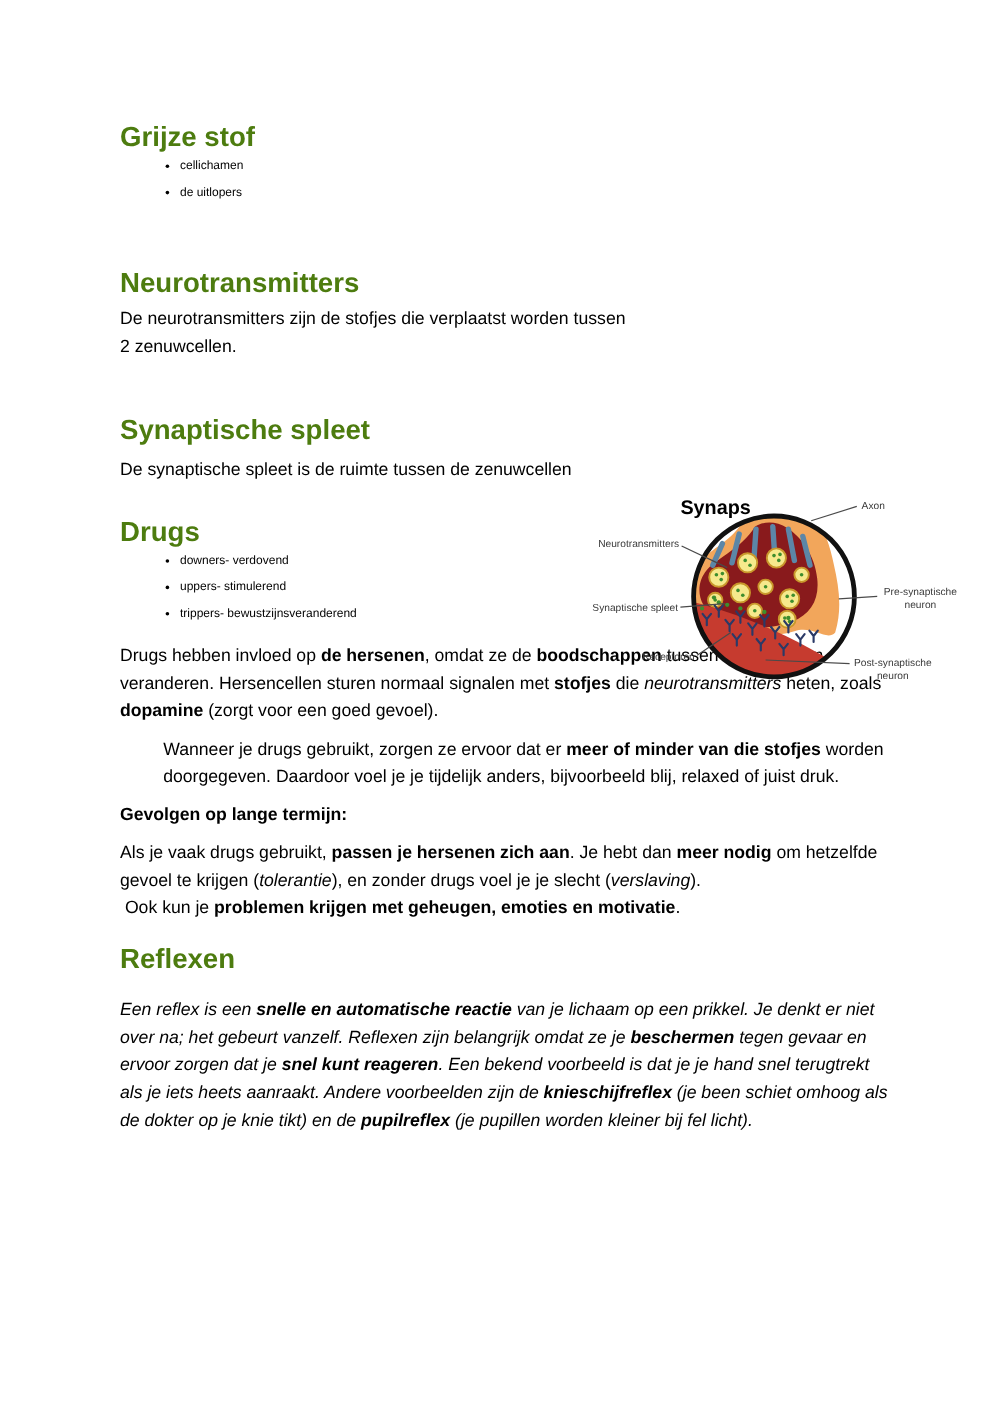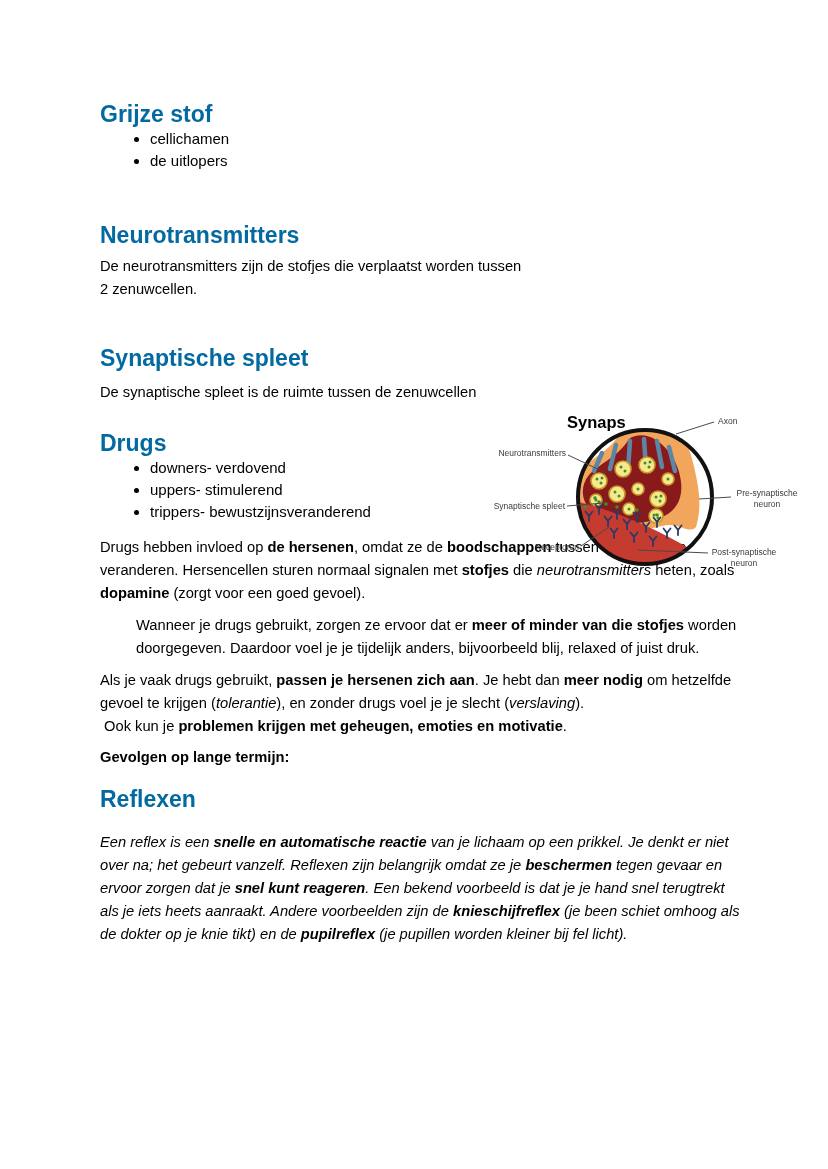--- a/index.html
+++ b/index.html
@@ -3,24 +3,24 @@
 <meta charset="utf-8">
 <style>
   * { margin:0; padding:0; box-sizing:border-box; }
   html,body { background:#ffffff; }
   .page {
     position:relative; width:828px; height:1169px; background:#ffffff;
     font-family:"Liberation Sans","DejaVu Sans",sans-serif; color:#000000;
     overflow:hidden;
   }
   .content { position:absolute; left:100px; top:0; width:640px; }
-  h2.doc-h { font-size:23px; line-height:28px; font-weight:700; color:#0369a1; }
+  h2.doc-h { font-size:23px; line-height:28px; font-weight:700; color:#4d7c0f; }
   p.doc-p { font-size:14.7px; line-height:23px; white-space:pre-wrap; }
   ul.doc-ul { margin:0; padding-left:50px; list-style:disc; }
-  ul.doc-ul li { font-size:15px; line-height:22px; }
+  ul.doc-ul li { font-size:10px; line-height:22px; }
   .b { font-weight:700; }
   .i { font-style:italic; }
   .mt-grijze { margin-top:100px; }
   .mt-grijze-ul { margin-top:8px; }
   .mt-witte { margin-top:44px; }
   .mt-witte-ul { margin-top:8px; }
   .mt-neuro { margin-top:49px; }
   .mt-neuro-p { margin-top:6px; }
   .mt-synap { margin-top:43px; }
   .mt-synap-p { margin-top:9px; }
@@ -61,23 +61,23 @@
 
     <h2 class="doc-h mt-drugs">Drugs</h2>
     <ul class="doc-ul mt-drugs-ul">
       <li>downers- verdovend</li>
       <li>uppers- stimulerend</li>
       <li>trippers- bewustzijnsveranderend</li>
     </ul>
 
     <p class="doc-p mt-p1"><span>Drugs hebben invloed op </span><span class="b">de hersenen</span><span>, omdat ze de </span><span class="b">boodschappen</span><span> tussen hersencellen veranderen. Hersencellen sturen normaal signalen met </span><span class="b">stofjes</span><span> die </span><span class="i">neurotransmitters</span><span> heten, zoals </span><span class="b">dopamine</span><span> (zorgt voor een goed gevoel).</span></p>
     <p class="doc-p mt-p2"><span>Wanneer je drugs gebruikt, zorgen ze ervoor dat er </span><span class="b">meer of minder van die stofjes</span><span> worden doorgegeven. Daardoor voel je je tijdelijk anders, bijvoorbeeld blij, relaxed of juist druk.</span></p>
+    <p class="doc-p mt-sub"><span class="b">Gevolgen op lange termijn:</span></p>
     <p class="doc-p mt-p3"><span>Als je vaak drugs gebruikt, </span><span class="b">passen je hersenen zich aan</span><span>. Je hebt dan </span><span class="b">meer nodig</span><span> om hetzelfde gevoel te krijgen (</span><span class="i">tolerantie</span><span>), en zonder drugs voel je je slecht (</span><span class="i">verslaving</span><span>).
  Ook kun je </span><span class="b">problemen krijgen met geheugen, emoties en motivatie</span><span>.</span></p>
-    <p class="doc-p mt-sub"><span class="b">Gevolgen op lange termijn:</span></p>
 
     <h2 class="doc-h mt-reflex">Reflexen</h2>
     <p class="doc-p mt-reflexp"><span>Een reflex is een </span><span class="b">snelle en automatische reactie</span><span> van je lichaam op een prikkel. Je denkt er niet over na; het gebeurt vanzelf. Reflexen zijn belangrijk omdat ze je </span><span class="b">beschermen</span><span> tegen gevaar en ervoor zorgen dat je </span><span class="b">snel kunt reageren</span><span>. Een bekend voorbeeld is dat je je hand snel terugtrekt als je iets heets aanraakt. Andere voorbeelden zijn de </span><span class="b">knieschijfreflex</span><span> (je been schiet omhoog als de dokter op je knie tikt) en de </span><span class="b">pupilreflex</span><span> (je pupillen worden kleiner bij fel licht).</span></p>
 
   </div>
 
   <div class="diagram">
     <svg width="331" height="185" viewBox="0 0 331 185">
       <defs>
         <clipPath id="circleClip">

